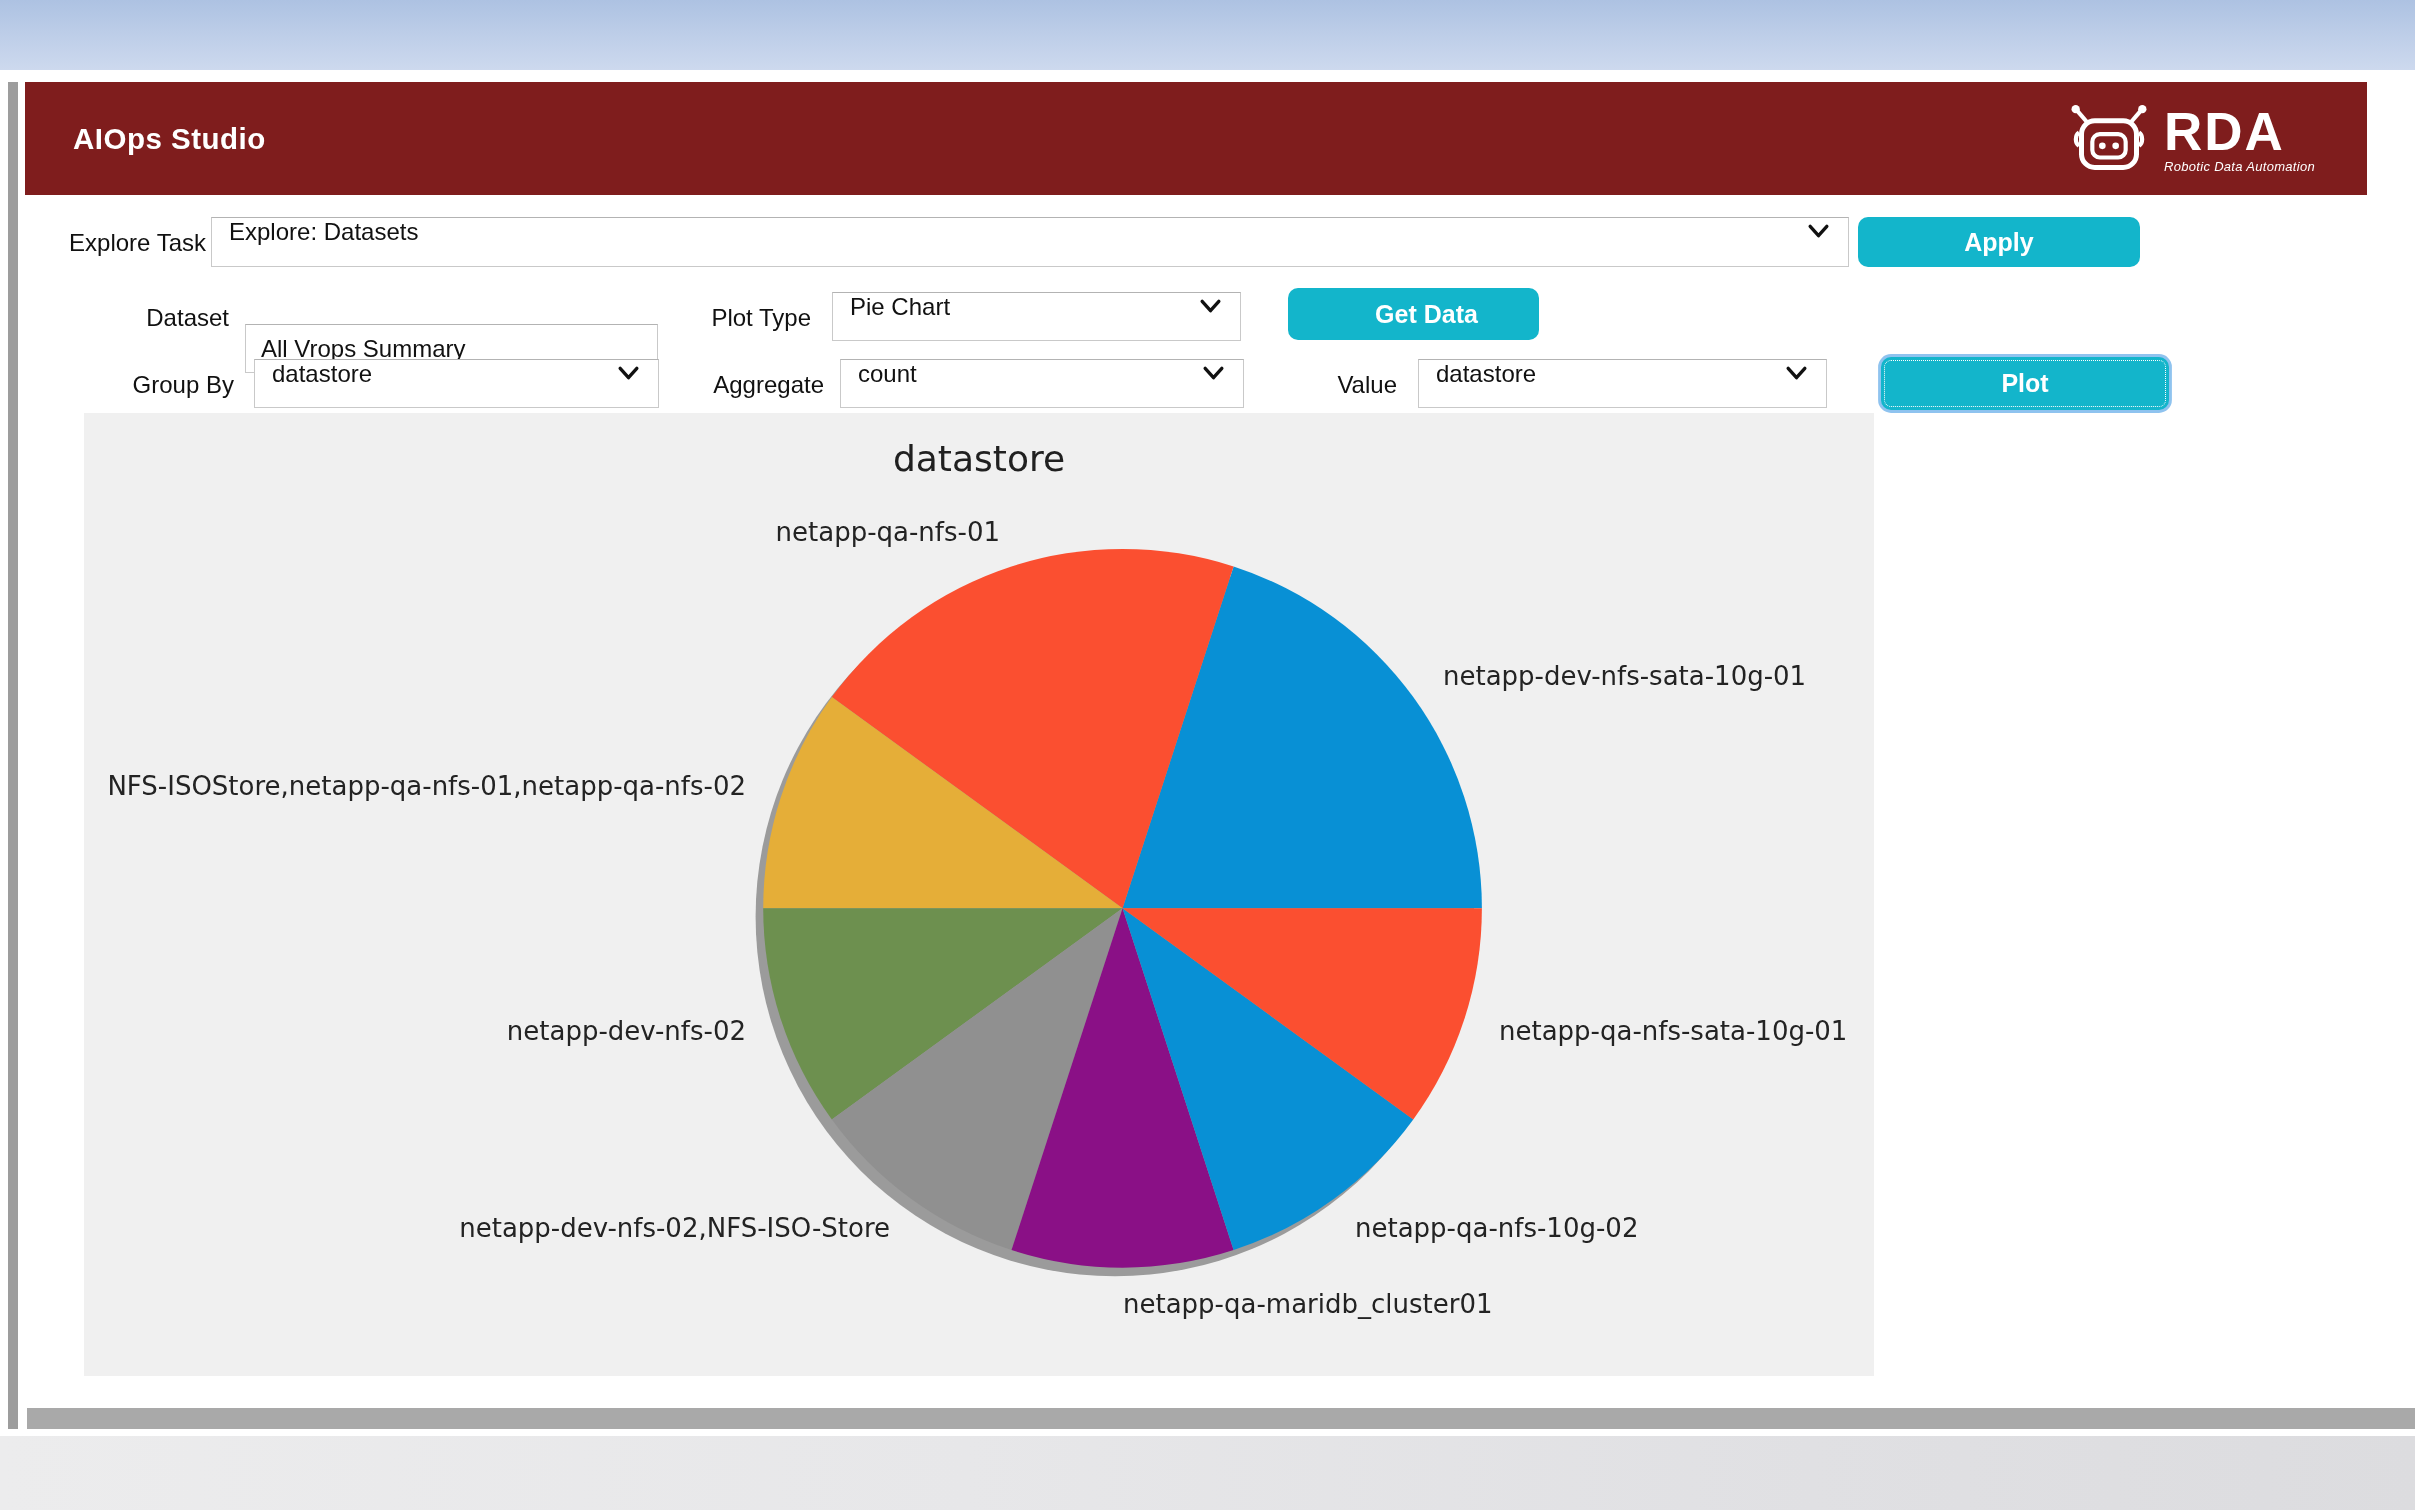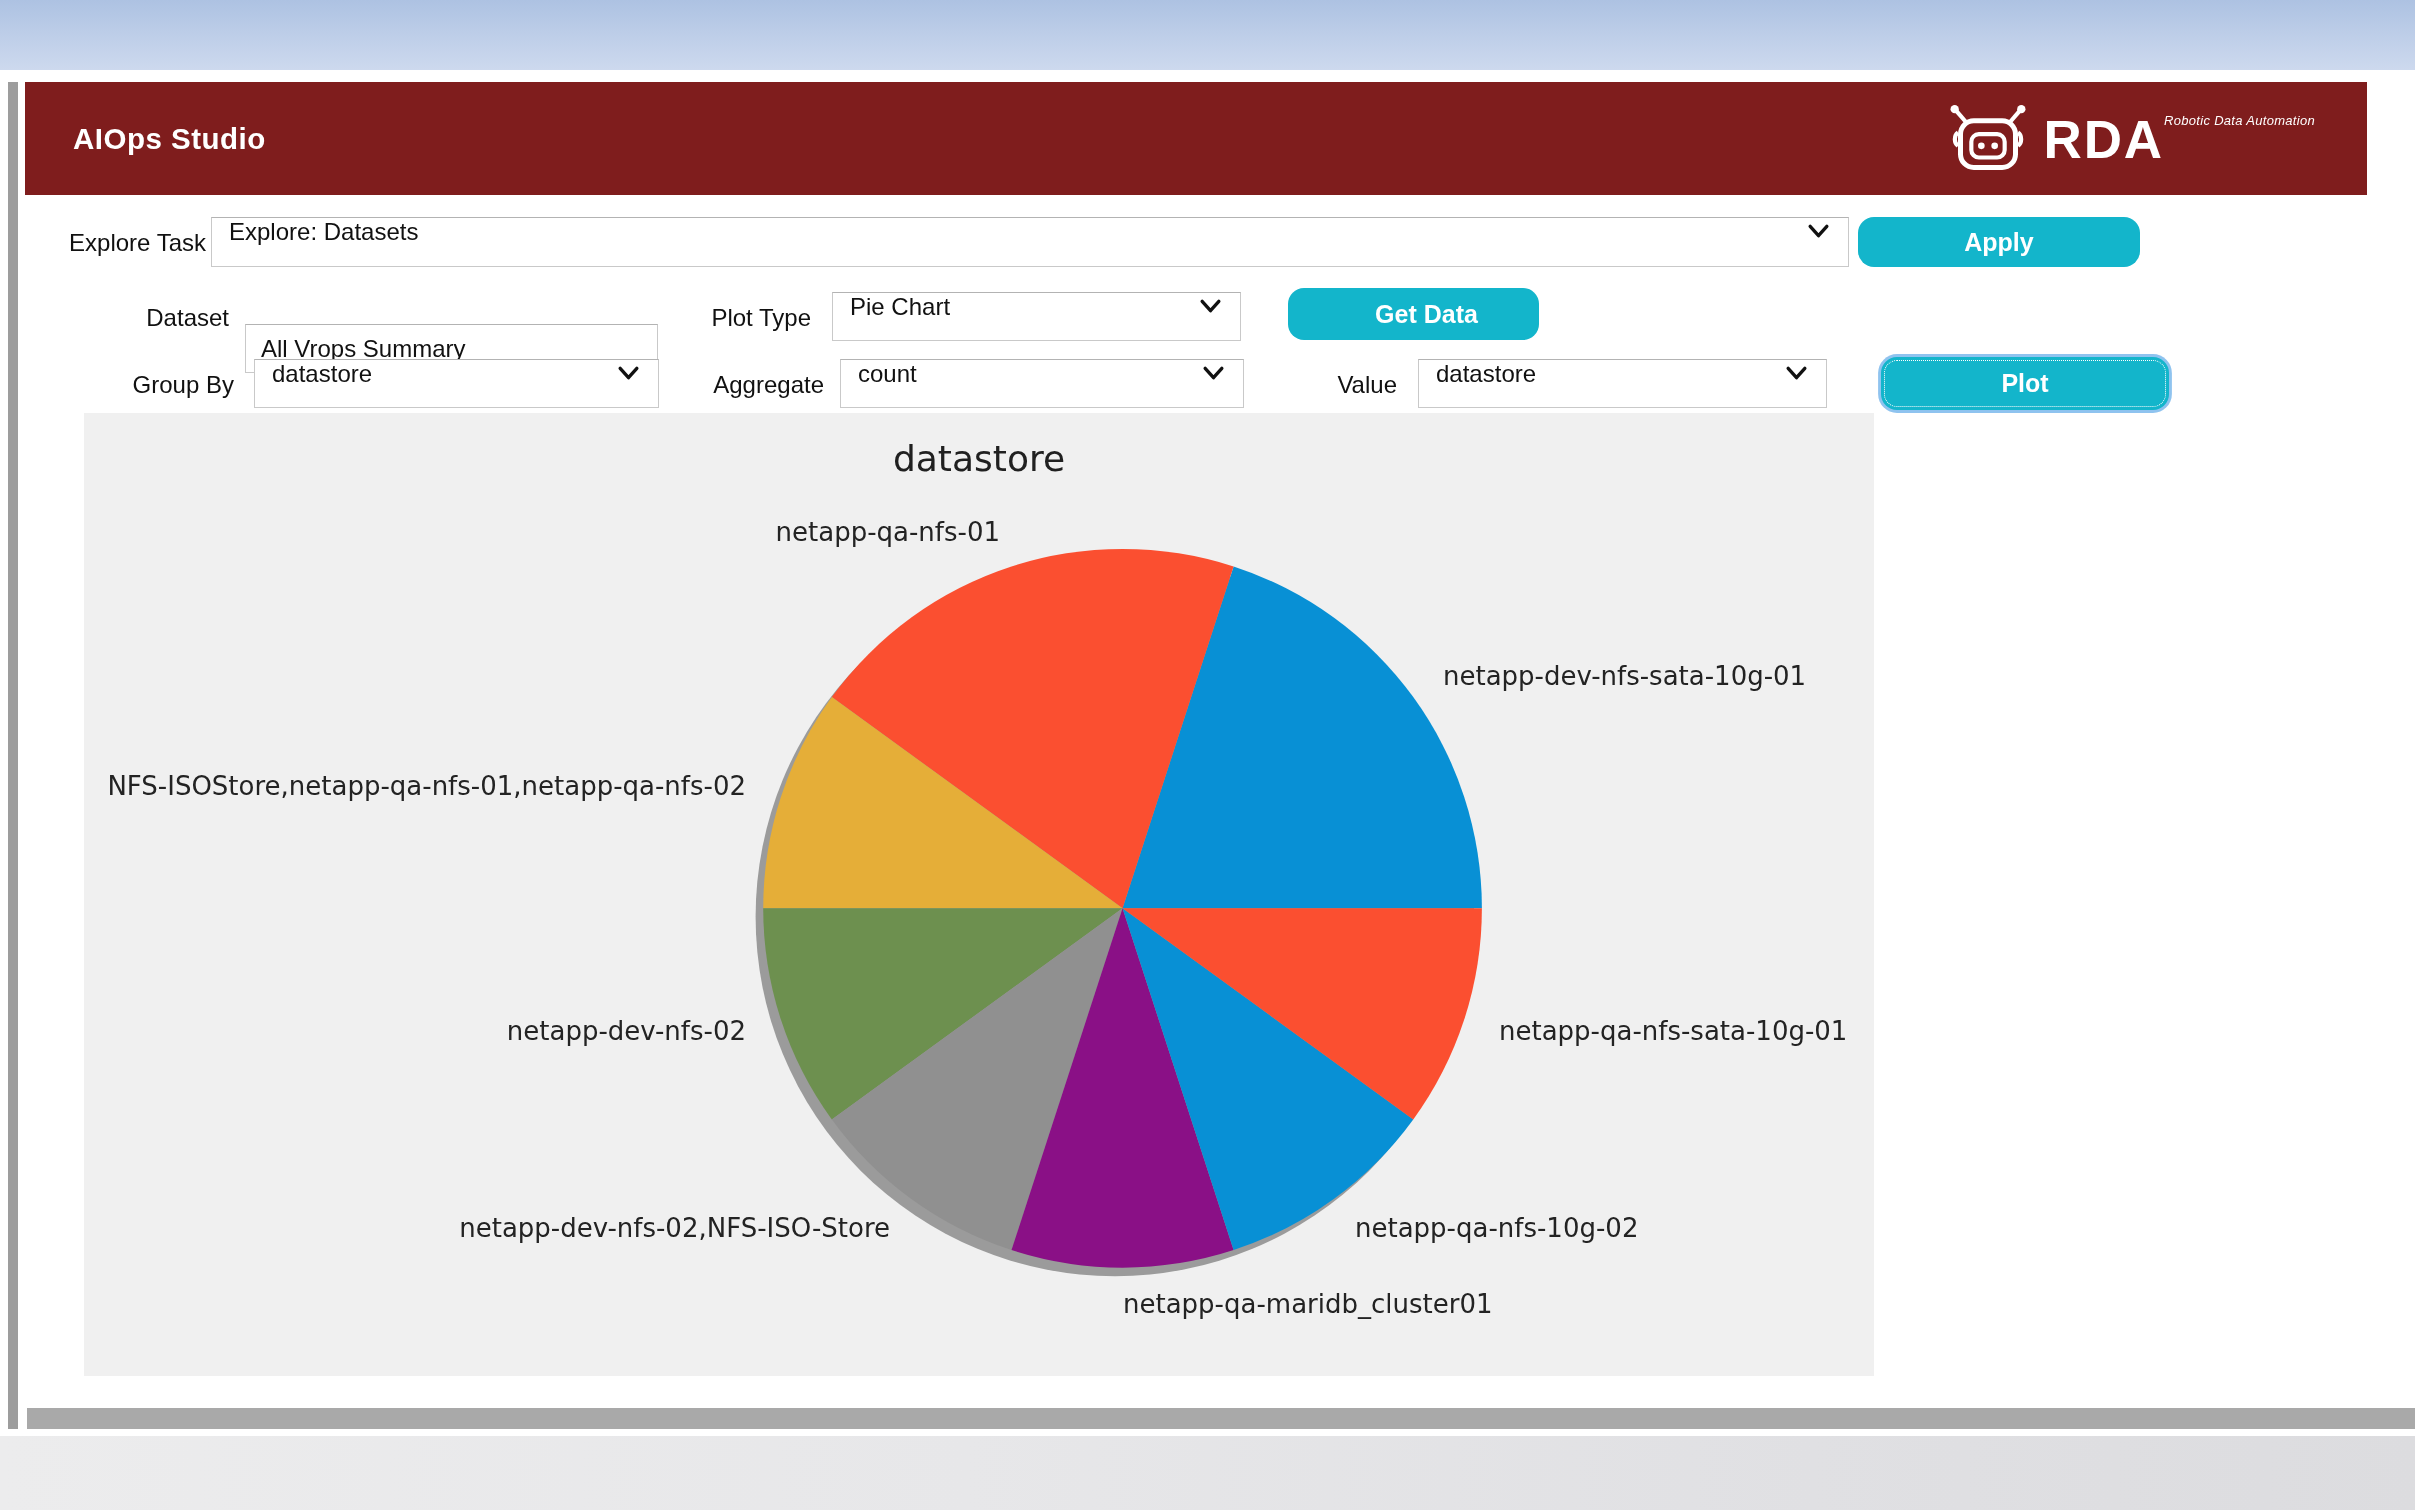--- a/index.html
+++ b/index.html
@@ -12,35 +12,35 @@
   .bottom-band { left:0; top:1436px; width:2416px; height:74px;
     background:linear-gradient(90deg,#ececed 0%, #e7e7e9 40%, #e0e0e3 75%, #dcdcdf 100%); }
   .left-strip { left:7.6px; top:82px; width:10.5px; height:1347px; background:#9d9d9d; }
   .h-scrollbar { left:27px; top:1408px; width:2389px; height:21px; background:#a9a9a9; }
 
   
   .header { left:25px; top:82px; width:2342px; height:113px; background:#7f1d1d; display:flex; align-items:center; }
   .app-title { position:absolute; left:48px; top:50%; transform:translateY(-50%);
     color:#ffffff; font-size:29.5px; font-weight:700; letter-spacing:0.5px; }
   .logo-wrap { position:absolute; right:52px; top:50%; transform:translateY(-50%); display:flex; align-items:center; gap:13.3px; }
-  .logo-text-col { display:flex; flex-direction:row; align-items:flex-start; line-height:1; }
+  .logo-text-col { display:flex; flex-direction:column; align-items:flex-start; line-height:1; }
   .logo-rda { color:#ffffff; font-size:53px; font-weight:700; letter-spacing:1.9px; }
   .logo-tag { color:#ffffff; font-size:13px; font-style:italic; margin-top:1.9px; letter-spacing:0.3px; }
 
   
   .flabel { color:#111111; font-size:24px; white-space:nowrap; }
 
   
   .sel, .tinput { background:#ffffff; border:1.9px solid #c9c9c9; border-top-color:#b3b3b3;
     display:flex; font-size:24px; color:#111; padding:0 17px; }
   .sel { justify-content:space-between; cursor:pointer; }
   .chev { width:25px; height:25px; flex:0 0 auto; }
 
   
-  .btn { background:#13b5cb; color:#ffffff; border:none; border-radius:16px;
+  .btn { background:#13b5cb; color:#ffffff; border:none; border-radius:10px;
     font-family:"Liberation Sans", sans-serif; font-size:25px; font-weight:700; cursor:pointer;
     display:flex; align-items:center; justify-content:center; }
   .btn.focused { box-shadow:0 0 0 2.9px #8fc3ef; outline:1px dotted #ffffff; outline-offset:-4.8px; }
 
   
   .chart { left:84px; top:413px; width:1790px; height:963px; background:#f0f0f0; }
   .chart-title { position:absolute; left:0; top:25px; width:2077px; text-align:center;
     font-family:"DejaVu Sans", sans-serif; font-size:36px; color:#202020; }
   .pie-label { position:absolute; font-family:"DejaVu Sans", sans-serif; font-size:26px;
     color:#232323; white-space:nowrap; }

